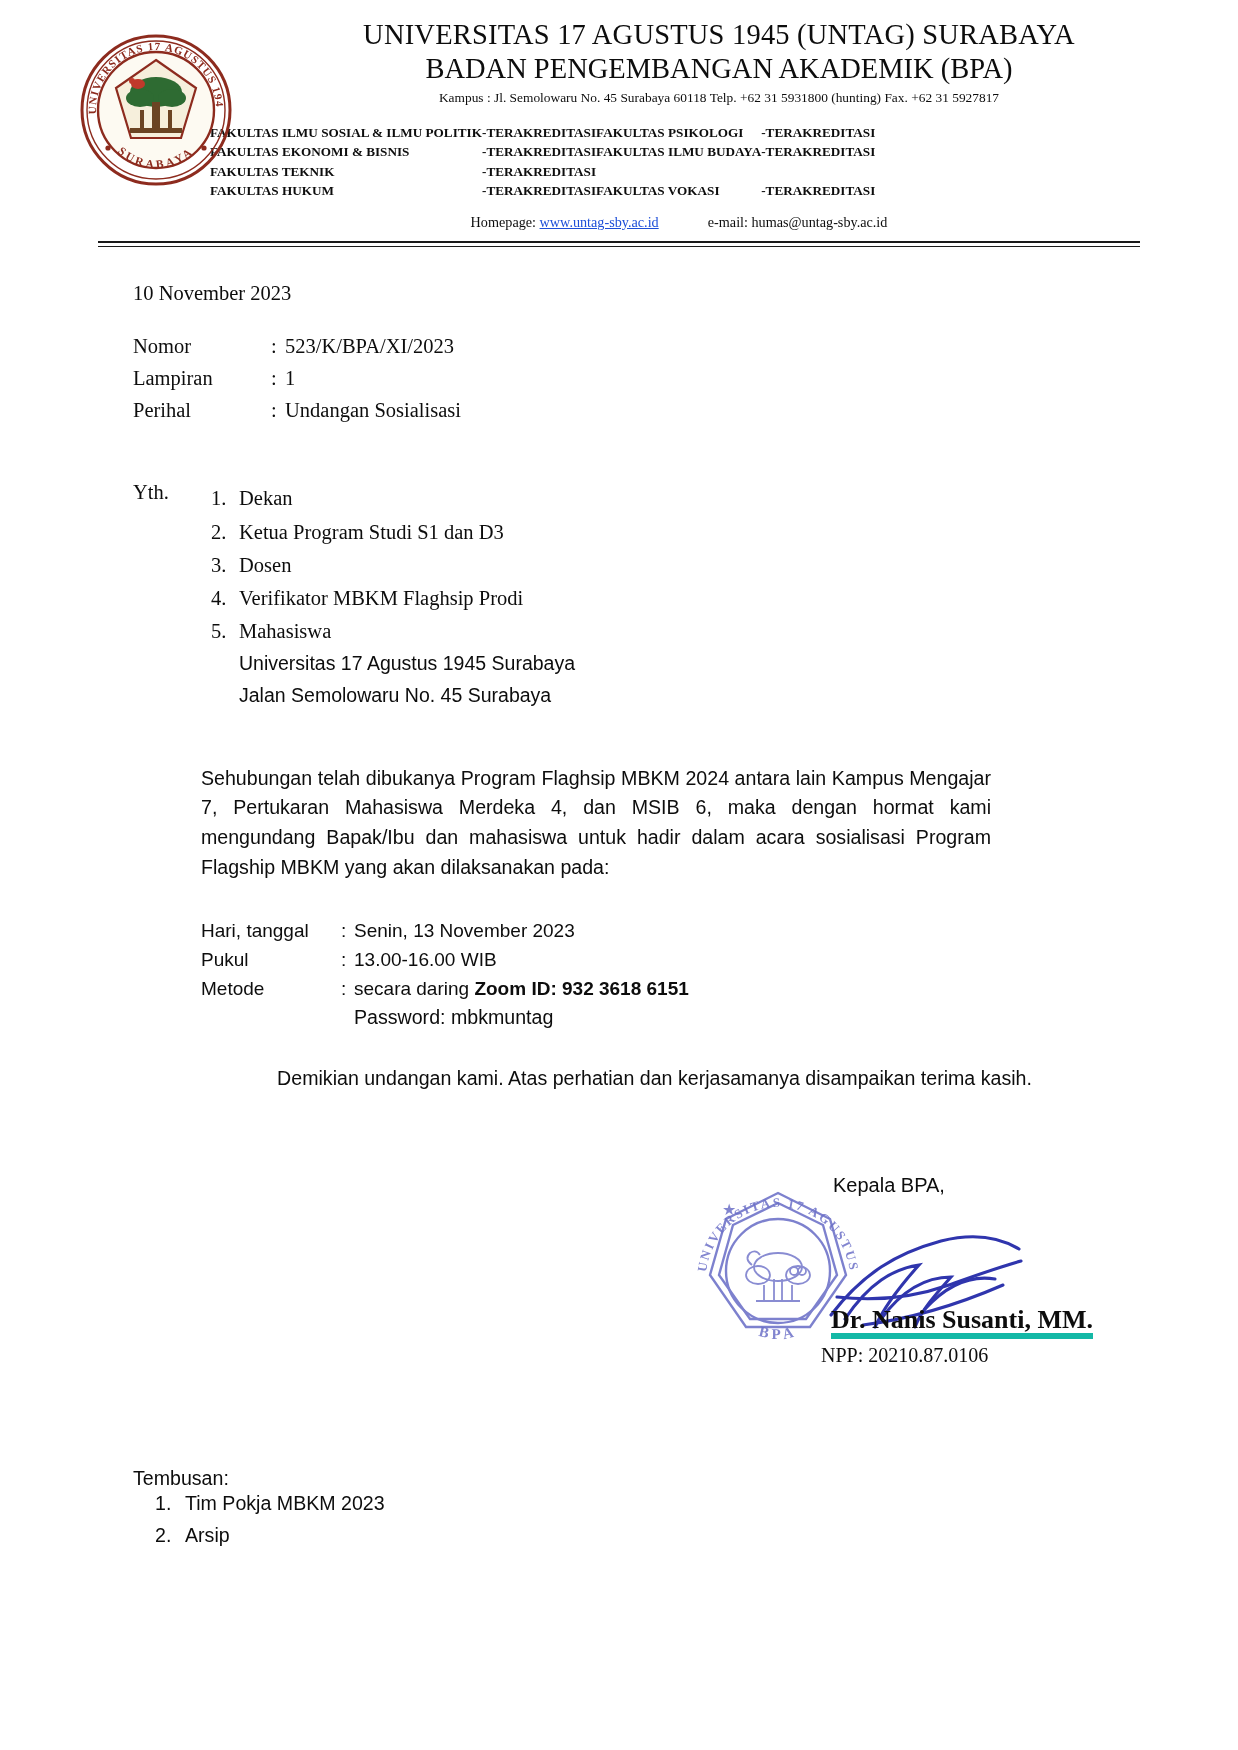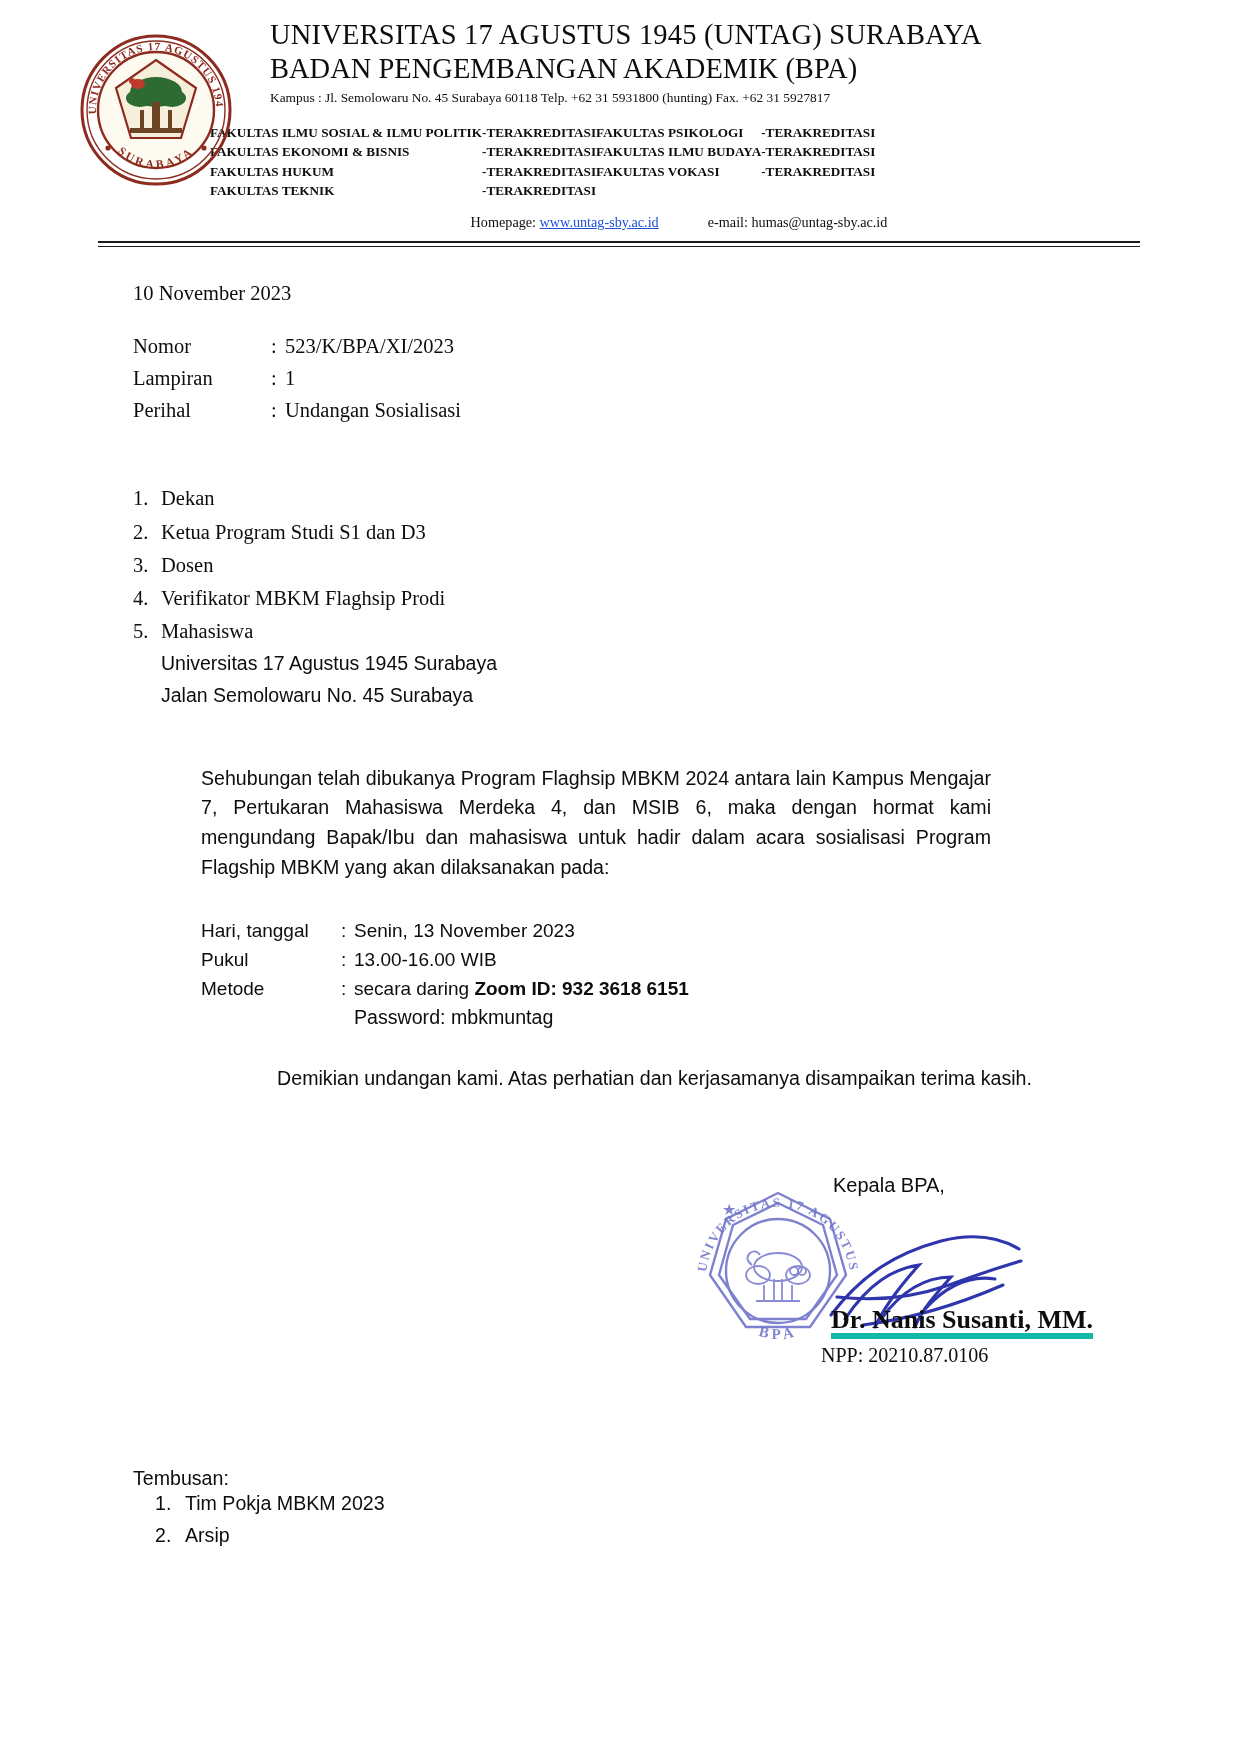--- a/index.html
+++ b/index.html
@@ -27,21 +27,21 @@
     position: absolute;
     left: 72px;
     top: 18px;
     width: 168px;
     height: 178px;
   }
   .logo-wrap svg { display: block; }
 
   .lh-center {
     margin-left: 200px;
-    text-align: left;
+    text-align: center;
   }
   .lh-title1 {
     font-size: 28.5px;
     letter-spacing: 0.2px;
     line-height: 1.18;
     white-space: nowrap;
   }
   .lh-title2 {
     font-size: 28.5px;
     line-height: 1.18;
@@ -297,30 +297,30 @@
           <td class="fac-name2">FAKULTAS PSIKOLOGI</td>
           <td>-TERAKREDITASI</td>
         </tr>
         <tr>
           <td class="fac-name">FAKULTAS EKONOMI &amp; BISNIS</td>
           <td class="fac-acc">-TERAKREDITASI</td>
           <td class="fac-name2">FAKULTAS ILMU BUDAYA</td>
           <td>-TERAKREDITASI</td>
         </tr>
         <tr>
+          <td class="fac-name">FAKULTAS TEKNIK</td>
+          <td class="fac-acc">-TERAKREDITASI</td>
+          <td class="fac-name2"></td>
+          <td></td>
+        </tr>
+        <tr>
           <td class="fac-name">FAKULTAS HUKUM</td>
           <td class="fac-acc">-TERAKREDITASI</td>
           <td class="fac-name2">FAKULTAS VOKASI</td>
           <td>-TERAKREDITASI</td>
-        </tr>
-        <tr>
-          <td class="fac-name">FAKULTAS TEKNIK</td>
-          <td class="fac-acc">-TERAKREDITASI</td>
-          <td class="fac-name2"></td>
-          <td></td>
         </tr>
       </tbody>
     </table>
 
     <div class="lh-contact">
       <span>Homepage:</span>
       <span class="link">www.untag-sby.ac.id</span>
       <span class="sp"></span>
       <span>e-mail:</span>
       <span>humas@untag-sby.ac.id</span>
@@ -348,20 +348,21 @@
         <span class="meta-value">1</span>
       </div>
       <div class="meta-row">
         <span class="meta-label">Perihal</span>
         <span class="meta-colon">:</span>
         <span class="meta-value">Undangan Sosialisasi</span>
       </div>
     </div>
 
     <div class="recipients">
+      <div class="yth">Yth.</div>
       <div class="rec-list">
         <div class="rec-item">
           <span class="rec-num">1.</span>
           <span class="rec-text">Dekan</span>
         </div>
         <div class="rec-item">
           <span class="rec-num">2.</span>
           <span class="rec-text">Ketua Program Studi S1 dan D3</span>
         </div>
         <div class="rec-item">

